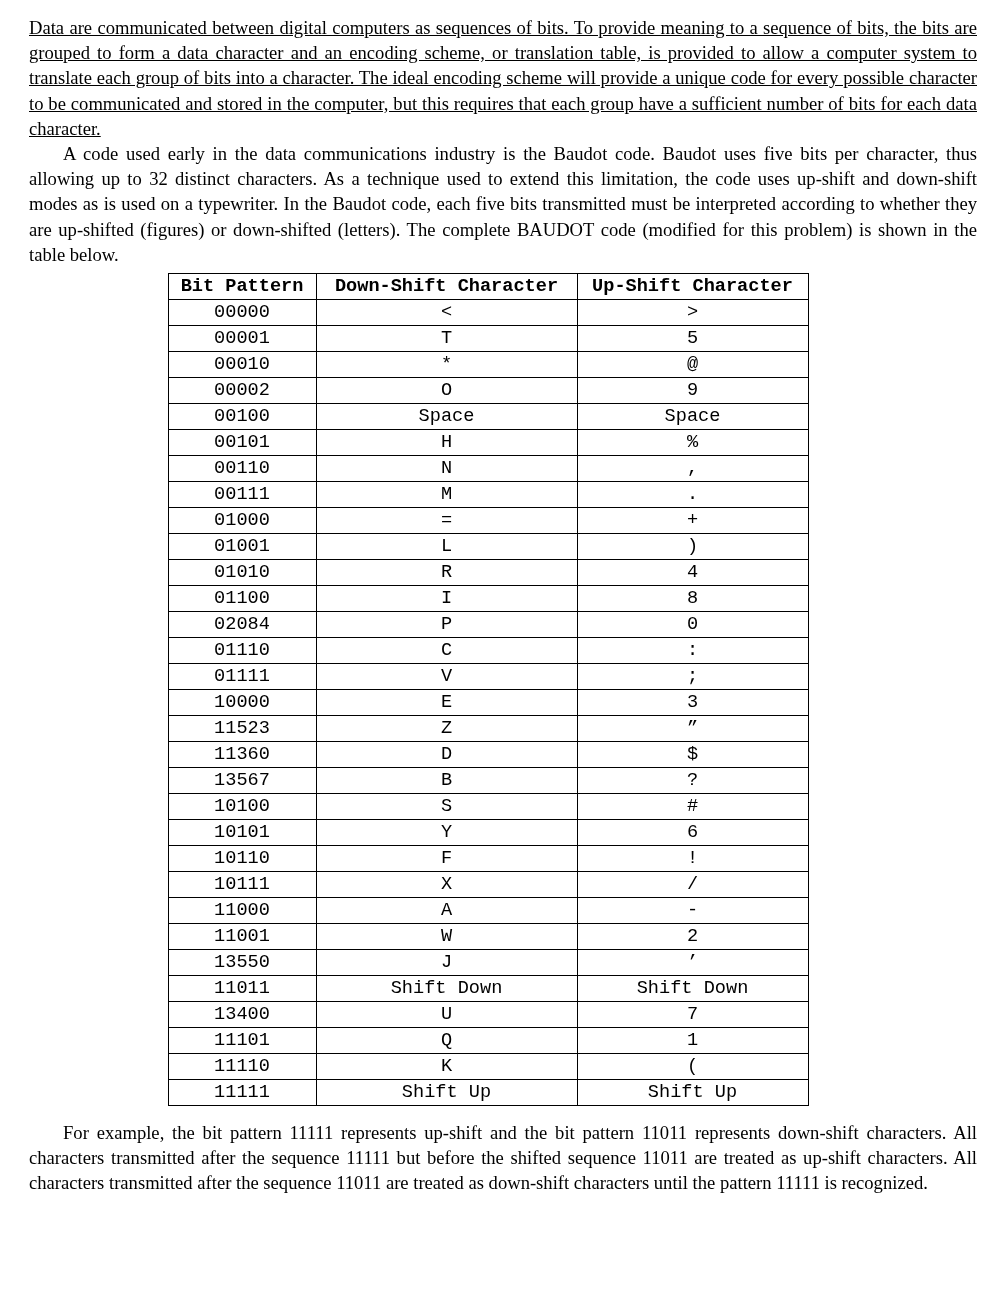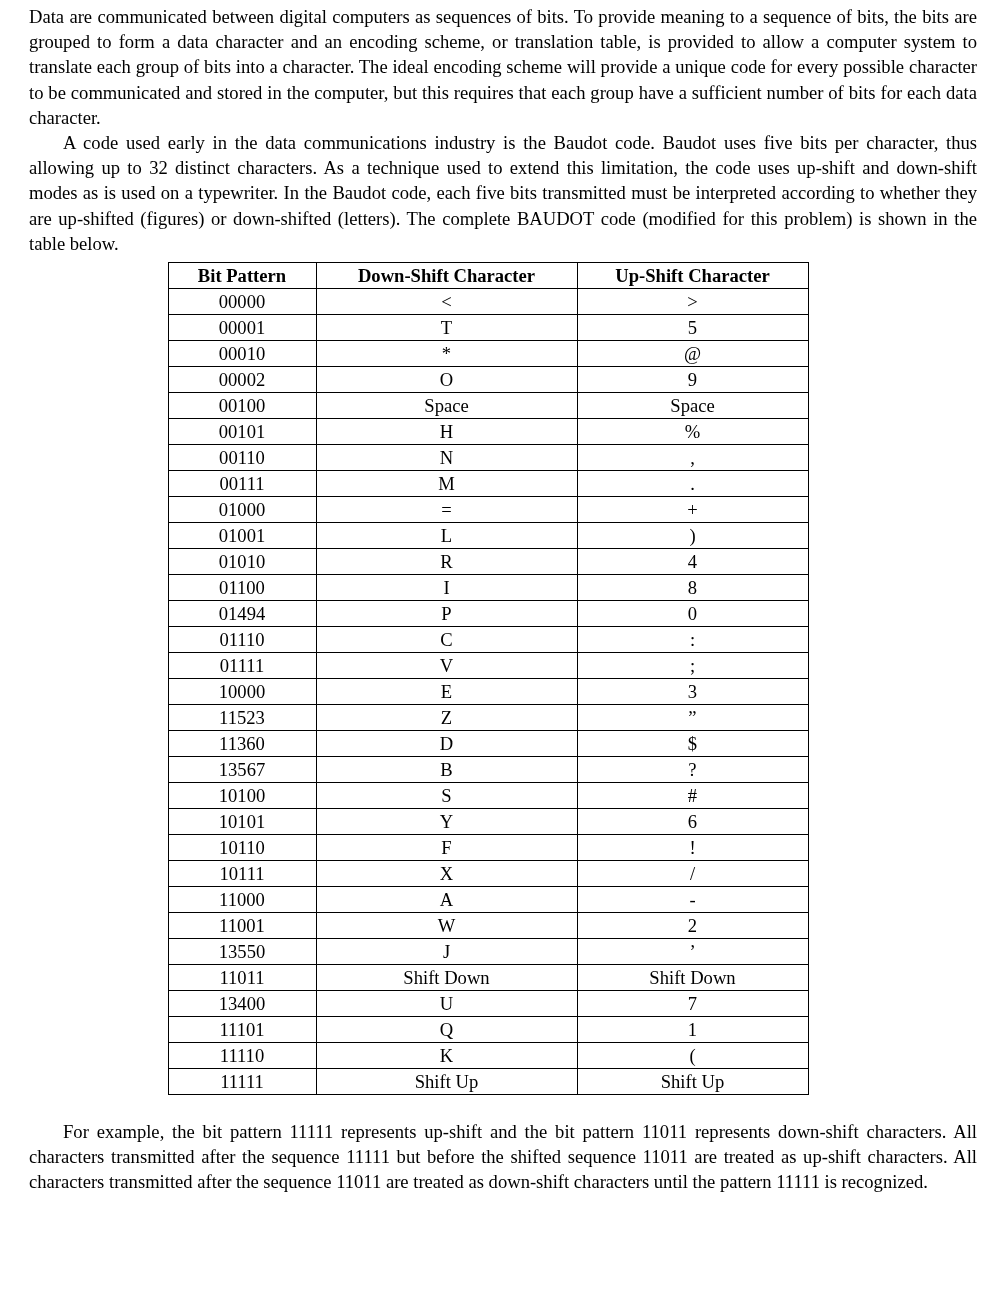--- a/index.html
+++ b/index.html
@@ -3,23 +3,23 @@
 <meta charset="utf-8">
 <style>
   html, body { margin: 0; padding: 0; background: #ffffff; }
   body {
     width: 1006px; height: 1311px; overflow: hidden;
     font-family: "Liberation Serif", "DejaVu Serif", serif;
     color: #000; font-size: 18.6px; line-height: 25.2px;
   }
   .page { position: relative; padding: 0 29px 0 29px; }
   p { margin: 0; text-align: justify; }
-  .p1 { padding-top: 4px; }
+  .p1 { padding-top: 15px; text-decoration: underline; }
   .indent { text-indent: 34px; }
-  .table-wrap { display: flex; justify-content: center; margin-top: 6px; margin-bottom: 24px; }
+  .table-wrap { display: flex; justify-content: center; margin-top: 6px; margin-bottom: 14px; font-family: Liberation Mono, monospace; }
   table {
     border-collapse: collapse; margin-left: -30px;
     font-size: 18.6px;
   }
   th, td {
     border: 1.3px solid #000; text-align: center; padding: 0;
     height: 25px; line-height: 24px;
   }
   th { font-weight: bold; padding: 0 7px; }
   td.c1 { width: 147px; }
@@ -97,21 +97,21 @@
             <td class="c1">01010</td>
             <td class="c2">R</td>
             <td class="c3">4</td>
           </tr>
           <tr>
             <td class="c1">01100</td>
             <td class="c2">I</td>
             <td class="c3">8</td>
           </tr>
           <tr>
-            <td class="c1">01494</td>
+            <td class="c1">02084</td>
             <td class="c2">P</td>
             <td class="c3">0</td>
           </tr>
           <tr>
             <td class="c1">01110</td>
             <td class="c2">C</td>
             <td class="c3">:</td>
           </tr>
           <tr>
             <td class="c1">01111</td>

